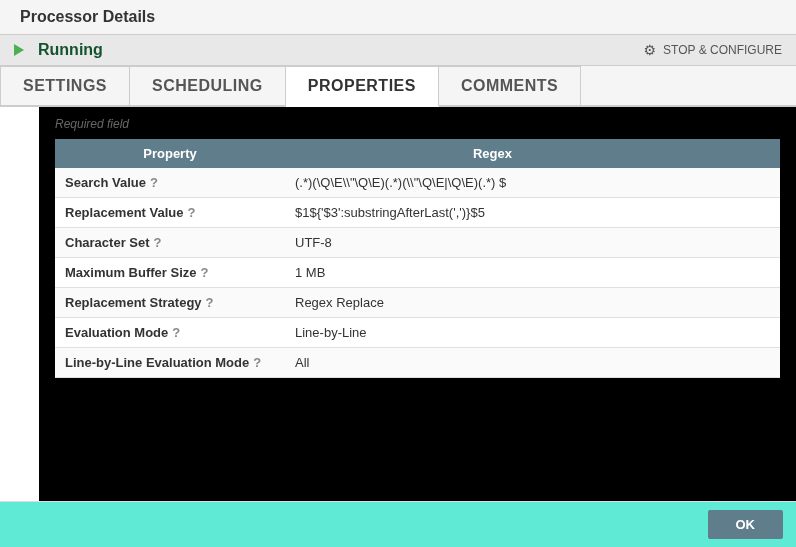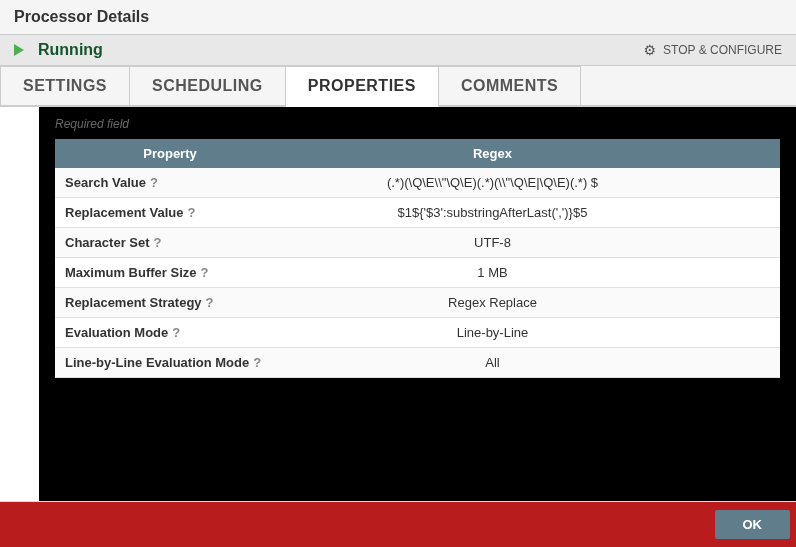--- a/index.html
+++ b/index.html
@@ -14,21 +14,21 @@
     .window {
       background: #fff;
       width: 796px;
       height: 547px;
       display: flex;
       flex-direction: column;
     }
     .title-bar {
       background: #f5f5f5;
       border-bottom: 1px solid #ccc;
-      padding: 8px 14px;
+      padding: 8px 20px;
     }
     .title-bar h1 {
       font-size: 16px;
       font-weight: bold;
       color: #333;
     }
     .toolbar {
       background: #e8e8e8;
       border-bottom: 1px solid #ccc;
       padding: 6px 14px;
@@ -121,21 +121,20 @@
     }
     tbody tr:nth-child(odd) {
       background: #fafafa;
     }
     tbody tr:nth-child(even) {
       background: #fff;
     }
     tbody td {
       padding: 7px 10px;
       vertical-align: middle;
-      text-align: center;
     }
     .prop-name {
       font-weight: bold;
       color: #333;
       width: 230px;
     }
     .prop-help {
       color: #888;
       cursor: pointer;
       margin-left: 4px;
@@ -147,22 +146,22 @@
     .prop-extra {
       width: 80px;
     }
     .prop-cell {
       display: flex;
       align-items: center;
     }
     .footer {
       display: flex;
       justify-content: flex-end;
-      padding: 8px 6px;
-      background: #b91c1c;
+      padding: 8px 13px;
+      background: #5eead4;
       border-top: 1px solid #ddd;
     }
     .ok-btn {
       background: #607d8b;
       color: #fff;
       border: none;
       padding: 7px 28px;
       font-size: 13px;
       font-weight: bold;
       cursor: pointer;

